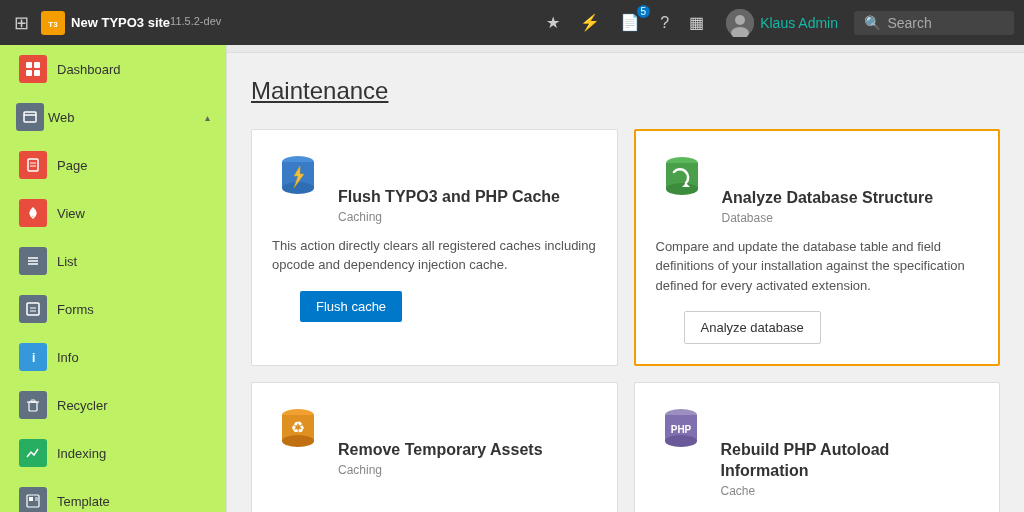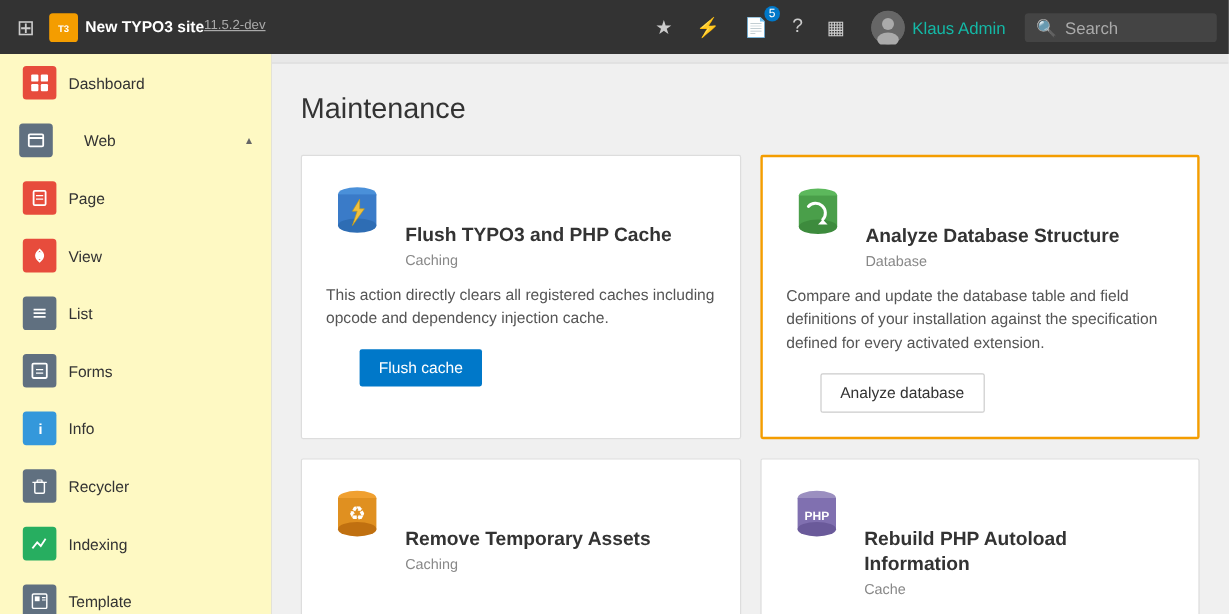--- a/index.html
+++ b/index.html
@@ -14,36 +14,36 @@
       padding: 0 10px;
       gap: 8px;
       flex-shrink: 0;
       z-index: 100;
     }
     .topbar-grid-icon { color: #ccc; font-size: 18px; cursor: pointer; padding: 4px; }
     .topbar-logo { display: flex; align-items: center; gap: 6px; color: #fff; font-size: 13px; margin-right: 8px; }
     .topbar-logo-icon { width: 24px; height: 24px; background: #f49d00; border-radius: 3px; display: flex; align-items: center; justify-content: center; color: white; font-weight: bold; font-size: 12px; }
     .topbar-logo-text { display: flex; line-height: 1.2; }
     .topbar-logo-name { font-weight: bold; font-size: 13px; }
-    .topbar-logo-version { font-size: 11px; color: #aaa; text-decoration: underline; }
+    .topbar-logo-version { font-size: 11px; color: #aaa; }
     .topbar-spacer { flex: 1; }
     .topbar-icon { color: #ccc; font-size: 16px; cursor: pointer; padding: 6px; }
     .topbar-icon-badge { position: relative; display: inline-flex; align-items: center; justify-content: center; }
     .badge { background: #0078c9; color: white; border-radius: 8px; font-size: 10px; padding: 1px 4px; position: absolute; top: -2px; right: -4px; }
     .topbar-user { display: flex; align-items: center; gap: 6px; color: #14b8a6; cursor: pointer; padding: 4px 8px; }
     .topbar-avatar { width: 28px; height: 28px; background: #666; border-radius: 50%; display: flex; align-items: center; justify-content: center; color: white; font-size: 12px; }
     .topbar-search { display: flex; align-items: center; gap: 6px; color: #aaa; background: #444; border-radius: 3px; padding: 4px 10px; min-width: 160px; cursor: pointer; }
 
     
     .main-layout { display: flex; flex: 1; overflow: hidden; }
 
     
     .sidebar {
       width: 227px;
-      background: #fef9c3;
+      background: #bef264;
       border-right: 1px solid #ddd;
       flex-shrink: 0;
       overflow-y: auto;
       display: flex;
       flex-direction: column;
     }
     .sidebar-scroll { flex: 1; overflow-y: auto; }
     .sidebar-item {
       display: flex;
       align-items: center;
@@ -62,21 +62,21 @@
       align-items: center;
       justify-content: center;
       color: white;
       font-size: 14px;
       flex-shrink: 0;
     }
     .sidebar-item-label { font-size: 13px; flex: 1; }
     .sidebar-section-header {
       display: flex;
       align-items: center;
-      gap: 26px;
+      gap: 4px;
       padding: 10px 16px;
       cursor: pointer;
       color: #333;
     }
     .sidebar-section-header .chevron { color: #666; font-size: 10px; }
 
     
     .content {
       flex: 1;
       overflow-y: auto;
@@ -85,20 +85,21 @@
     }
     .content-inner {
       padding: 24px 24px;
       max-width: 100%;
     }
     .page-title {
       font-size: 24px;
       font-weight: 300;
       color: #333;
       margin-bottom: 24px;
+      text-decoration: underline;
     }
 
     
     .cards-grid {
       display: grid;
       grid-template-columns: 1fr 1fr;
       gap: 16px;
     }
     .card {
       background: #fff;

